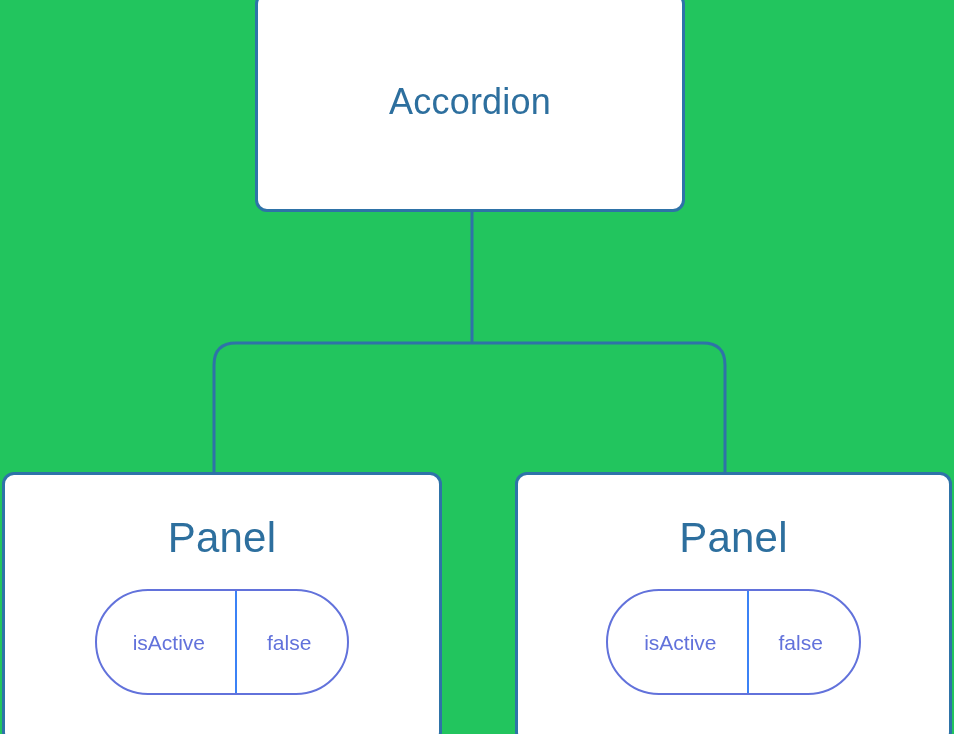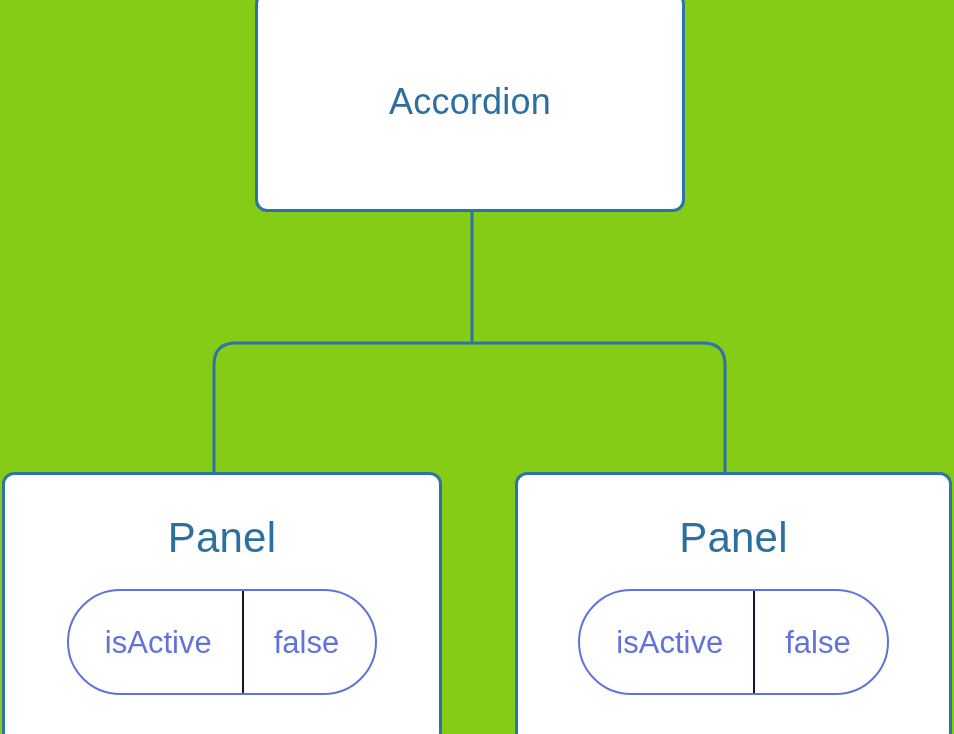--- a/index.html
+++ b/index.html
@@ -12,21 +12,21 @@
     height: 734px;
     background: #4c6670;
     font-family: "Liberation Sans", sans-serif;
     overflow: hidden;
   }
 
   #canvas {
     position: relative;
     width: 954px;
     height: 734px;
-    background: #84cc16;
+    background: #22c55e;
     overflow: hidden;
   }
 
   
   #edges {
     position: absolute;
     left: 0;
     top: 0;
     width: 954px;
     height: 734px;
@@ -94,30 +94,30 @@
     height: 102px;
     background: transparent;
     overflow: hidden;
   }
   .prop-key,
   .prop-val {
     display: flex;
     align-items: center;
     justify-content: center;
     color: #6272db;
-    font-size: 31px;
+    font-size: 21px;
     line-height: 1;
     white-space: nowrap;
   }
   .prop-key {
     padding: 0 30px 0 36px;
   }
   .prop-val {
     padding: 0 36px 0 30px;
-    border-left: 2px solid #0f172a;
+    border-left: 2px solid #3b82f6;
   }
 </style>
 </head>
 <body>
 
 <div id="canvas">
 
   <svg id="edges" viewBox="0 0 954 734" width="954" height="734" xmlns="http://www.w3.org/2000/svg">
 
     <path d="M 472 210 L 472 343" fill="none" stroke="#2e73a8" stroke-width="3" stroke-linecap="butt"></path>

